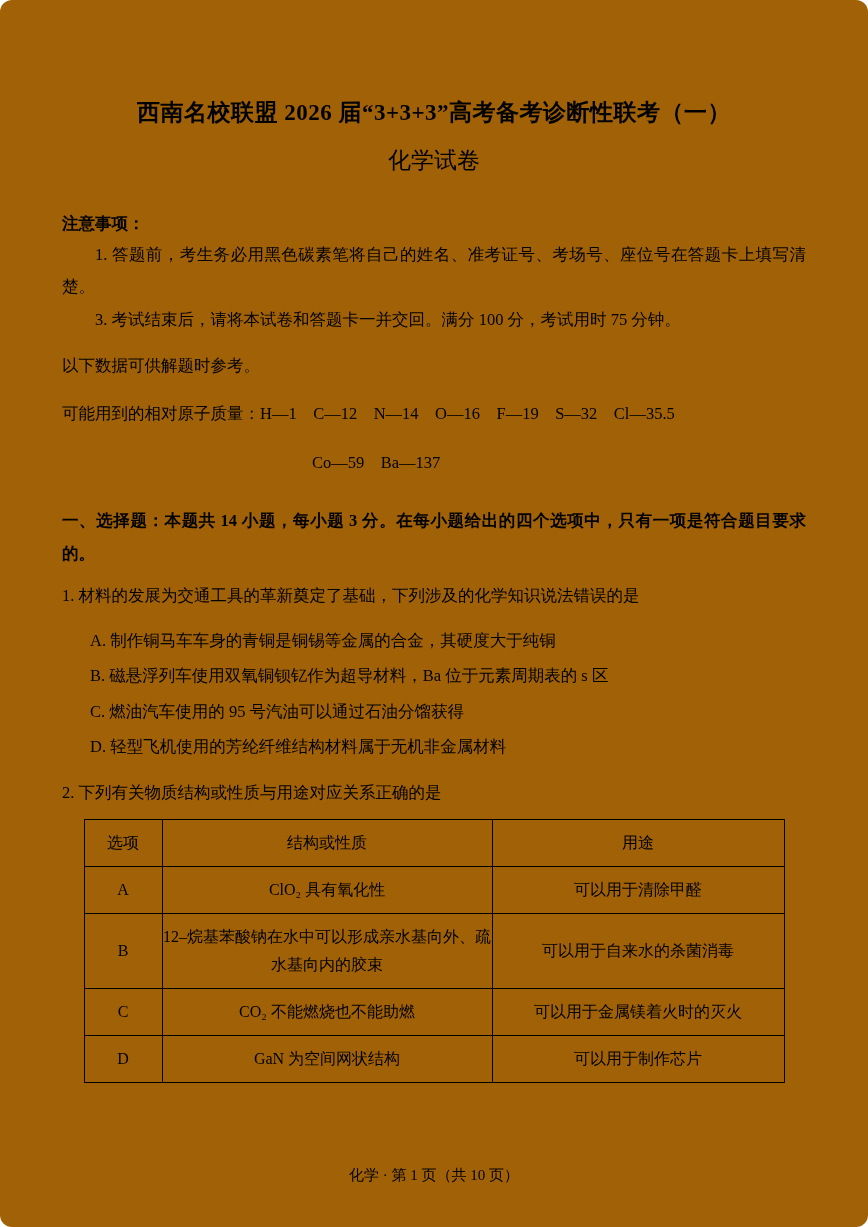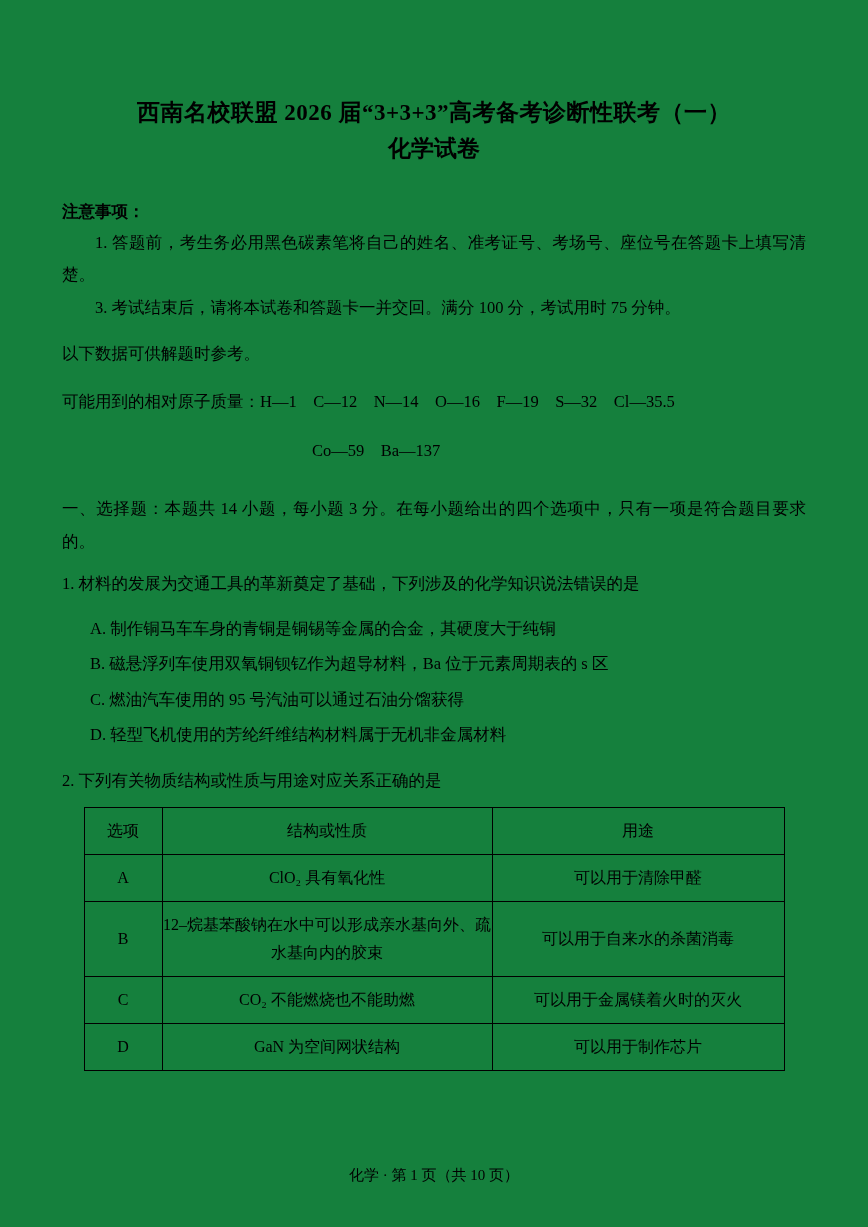--- a/index.html
+++ b/index.html
@@ -8,40 +8,41 @@
     background: #ffffff;
   }
   body {
     font-family: "Liberation Serif", "DejaVu Serif", serif;
     color: #000000;
   }
   .page {
     width: 868px;
     height: 1227px;
     position: relative;
-    background: #15803d;
+    background: #a16207;
     box-sizing: border-box;
     padding: 72px 62px 0 62px;
     overflow: hidden;
+    border-radius: 12px;
   }
   .title-block {
     text-align: center;
     margin-top: 24px;
   }
   .title-main {
     font-weight: bold;
     font-size: 23px;
     letter-spacing: 0.5px;
     line-height: 1.5;
   }
   .title-sub {
-    font-weight: bold;
+    font-weight: normal;
     font-size: 23px;
     line-height: 1.6;
-    margin-top: 0;
+    margin-top: 12px;
   }
   .notice-head {
     font-weight: bold;
     font-size: 16.5px;
     margin-top: 34px;
     margin-bottom: 4px;
   }
   .para {
     font-size: 16.5px;
     line-height: 1.95;
@@ -55,21 +56,21 @@
     margin-top: 14px;
   }
   .data-line {
     font-size: 16.5px;
     line-height: 1.95;
   }
   .data-indent {
     padding-left: 250px;
   }
   .section-head {
-    font-weight: normal;
+    font-weight: bold;
     font-size: 16.5px;
     line-height: 1.95;
     margin-top: 26px;
     text-align: justify;
   }
   .q-item {
     font-size: 16.5px;
     line-height: 1.95;
     margin-top: 10px;
   }

